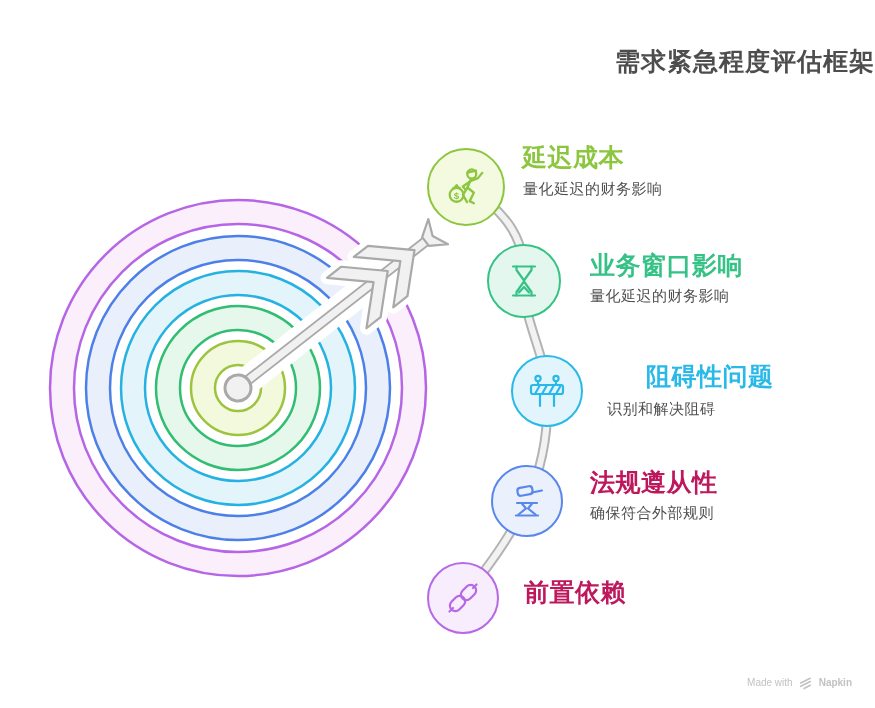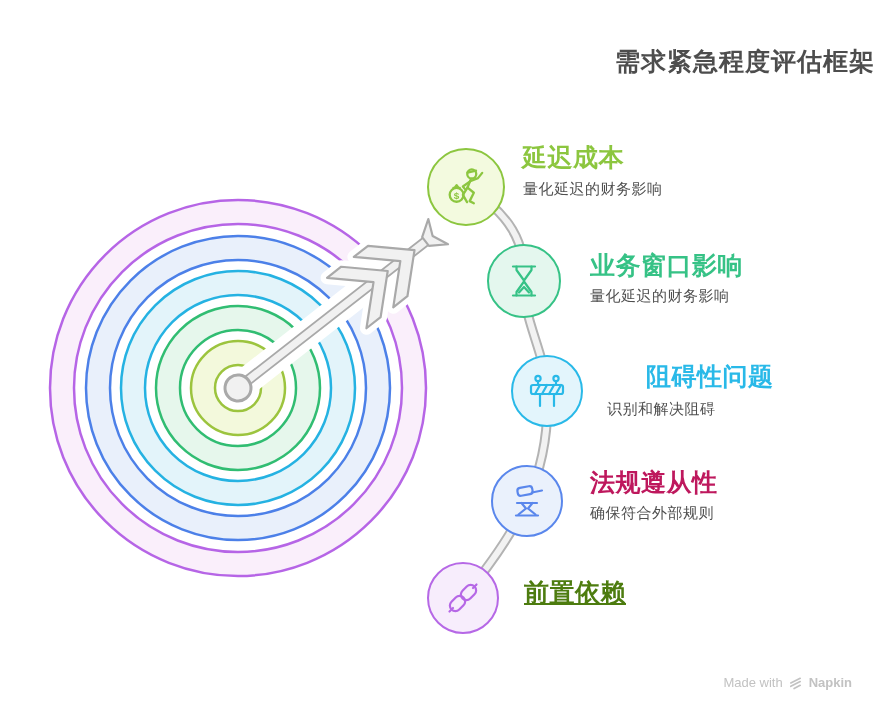--- a/index.html
+++ b/index.html
@@ -26,25 +26,25 @@
   .item-heading{font-size:25px;font-weight:700;letter-spacing:0.5px;white-space:nowrap;}
   .item-desc{font-size:15px;color:#4F4F4F;letter-spacing:0.5px;white-space:nowrap;text-align:center;}
   .h-1{left:522px;top:141px;color:#8CC63F;}
   .d-1{left:523px;top:180px;}
   .h-2{left:590px;top:249px;color:#36C286;}
   .d-2{left:590px;top:287px;}
   .h-3{left:606px;top:360px;color:#29B9E8;padding-left:40px;}
   .d-3{left:607px;top:400px;}
   .h-4{left:590px;top:466px;color:#be185d;}
   .d-4{left:590px;top:504px;font-family:Liberation Serif, serif;}
-  .h-5{left:524px;top:576px;color:#4d7c0f;text-decoration:underline;}
+  .h-5{left:524px;top:576px;color:#be185d;}
   .d-5{left:525px;top:612px;}
 
   #watermark{right:23px;bottom:18px;display:flex;align-items:center;gap:5px;
-    color:#C2C2C2;font-size:13px;}
+    color:#C2C2C2;font-size:10px;}
   #watermark .wm-brand{margin-left:1px;font-weight:bold;}
 </style>
 </head>
 <body>
 
 <div id="canvas">
 
   <div id="page-title" class="abs">需求紧急程度评估框架</div>
 
   <svg id="scene" class="abs" width="875" height="708" viewBox="0 0 875 708">

